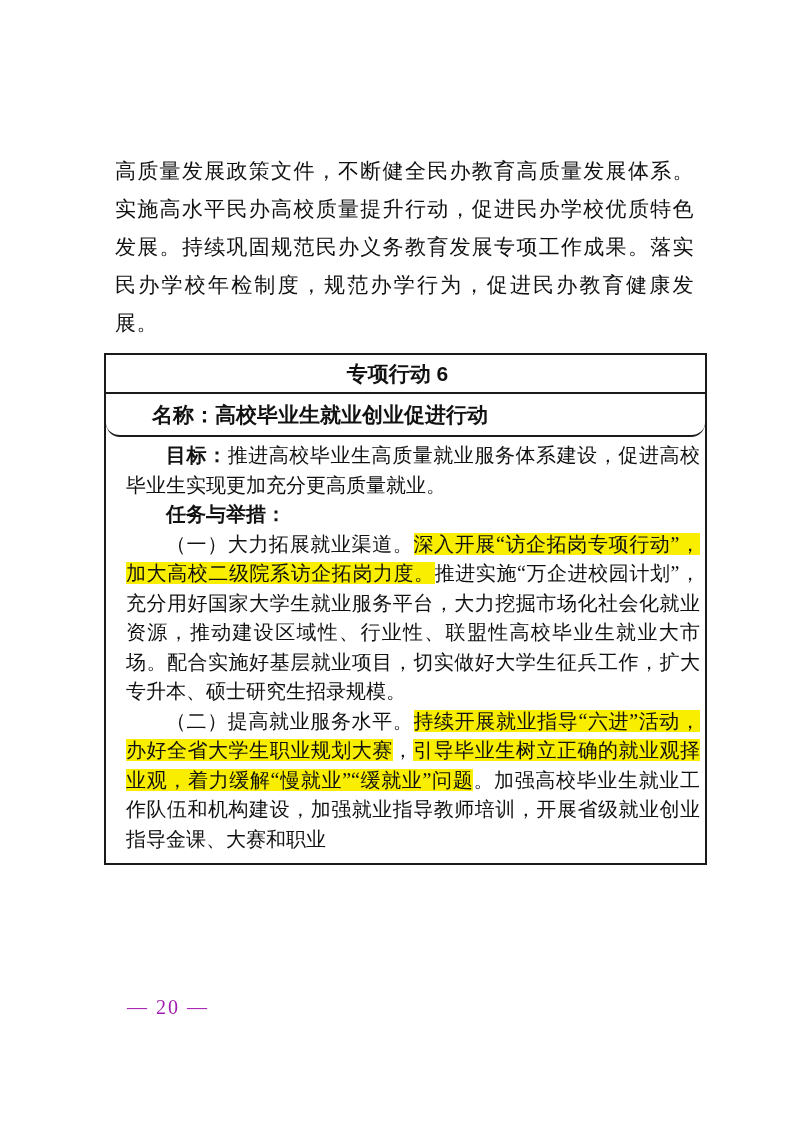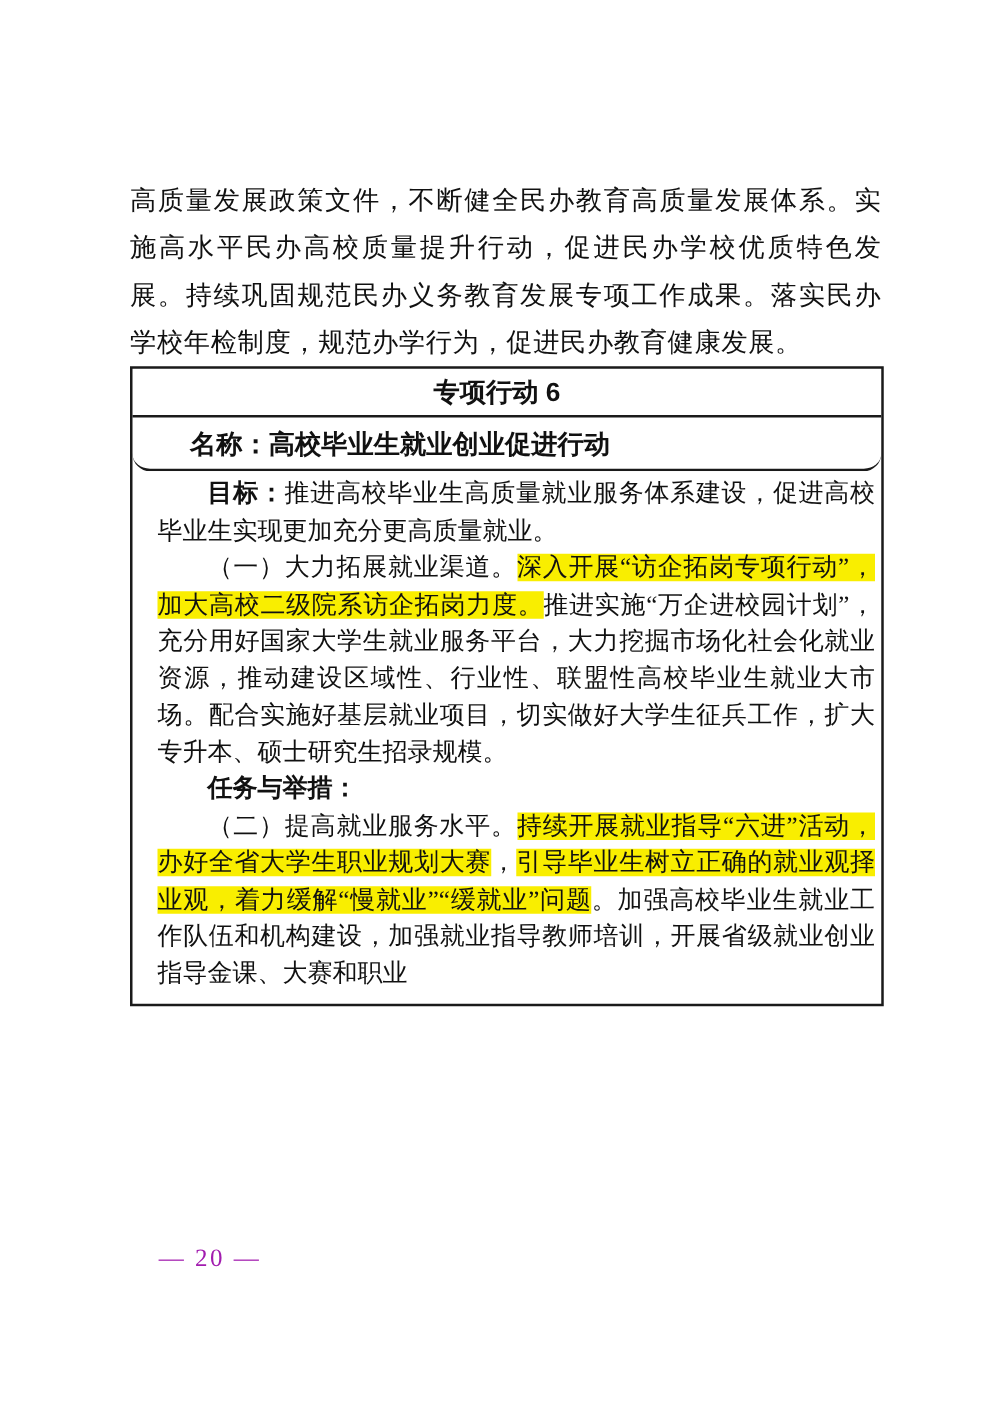--- a/index.html
+++ b/index.html
@@ -14,21 +14,21 @@
     width:793px;height:1122px;
     background:var(--paper);
     color:var(--ink);
     font-family:"Liberation Serif","DejaVu Serif",serif;
     overflow:hidden;
   }
   .content{
     position:absolute;left:104px;top:141px;width:601px;
   }
   .body-para{
-    margin:0;
+    margin:11px;
     font-size:21px;line-height:38px;
     text-align:justify;
     letter-spacing:0.5px;
   }
   .indent{text-indent:2em;}
   .action-table{
     width:599px;
     border:2px solid var(--border);
     margin-top:0;
   }
@@ -84,23 +84,23 @@
     <div class="action-table">
 
       <div class="row-title">专项行动 6</div>
 
       <div class="row-name"><span>名称：</span><span>高校毕业生就业创业促进行动</span></div>
 
       <div class="row-body">
 
         <p class="cell-para"><span class="hei">目标：</span><span>推进高校毕业生高质量就业服务体系建设，促进高校毕业生实现更加充分更高质量就业。</span></p>
 
+        <p class="cell-para"><span class="hei">任务与举措：</span></p>
+
         <p class="cell-para"><span>（一）大力拓展就业渠道。</span><span class="hl">深入开展“访企拓岗专项行动”，加大高校二级院系访企拓岗力度。</span><span>推进实施“万企进校园计划”，充分用好国家大学生就业服务平台，大力挖掘市场化社会化就业资源，推动建设区域性、行业性、联盟性高校毕业生就业大市场。配合实施好基层就业项目，切实做好大学生征兵工作，扩大专升本、硕士研究生招录规模。</span></p>
-
-        <p class="cell-para"><span class="hei">任务与举措：</span></p>
 
         <p class="cell-para"><span>（二）提高就业服务水平。</span><span class="hl">持续开展就业指导“六进”活动，办好全省大学生职业规划大赛</span><span>，</span><span class="hl">引导毕业生树立正确的就业观择业观，着力缓解“慢就业”“缓就业”问题</span><span>。加强高校毕业生就业工作队伍和机构建设，加强就业指导教师培训，开展省级就业创业指导金课、大赛和职业</span></p>
 
       </div>
     </div>
   </div>
 
   <div class="footer">— 20 —</div>
 </div>
 

